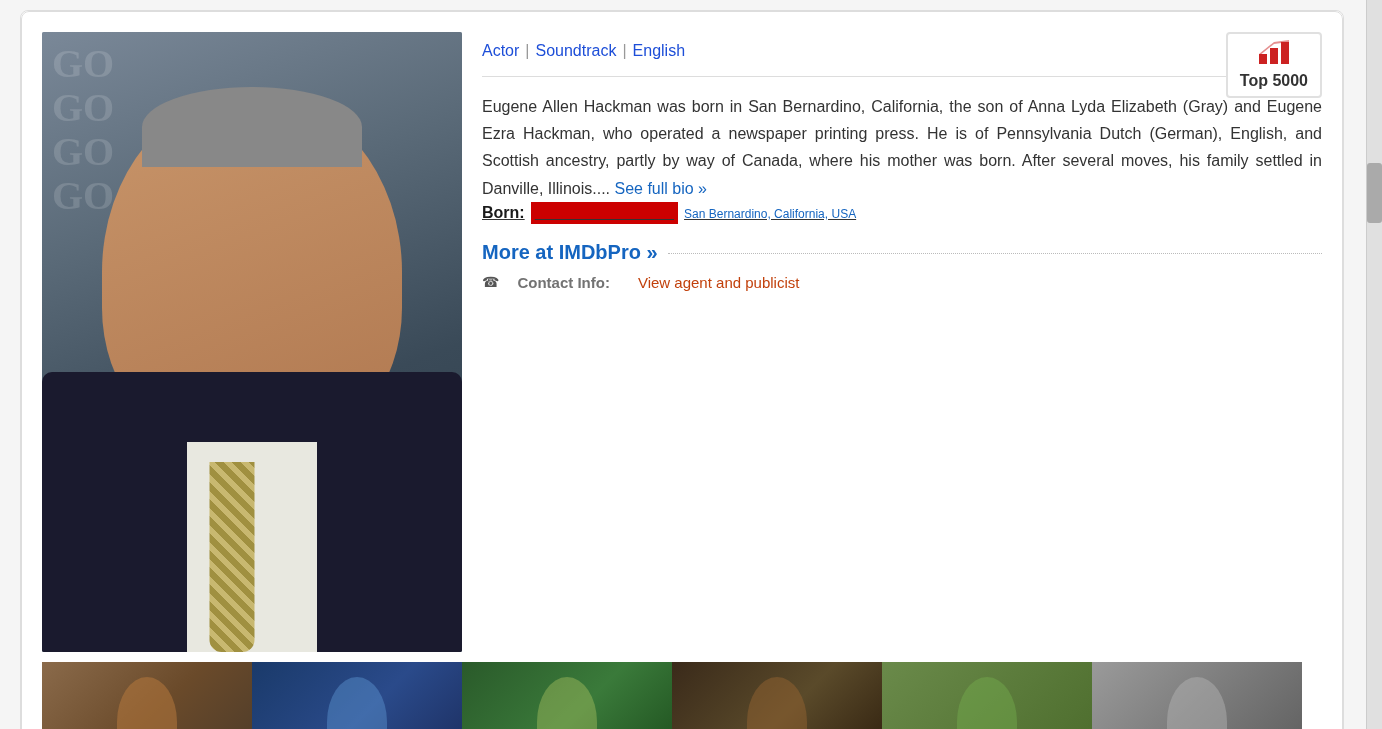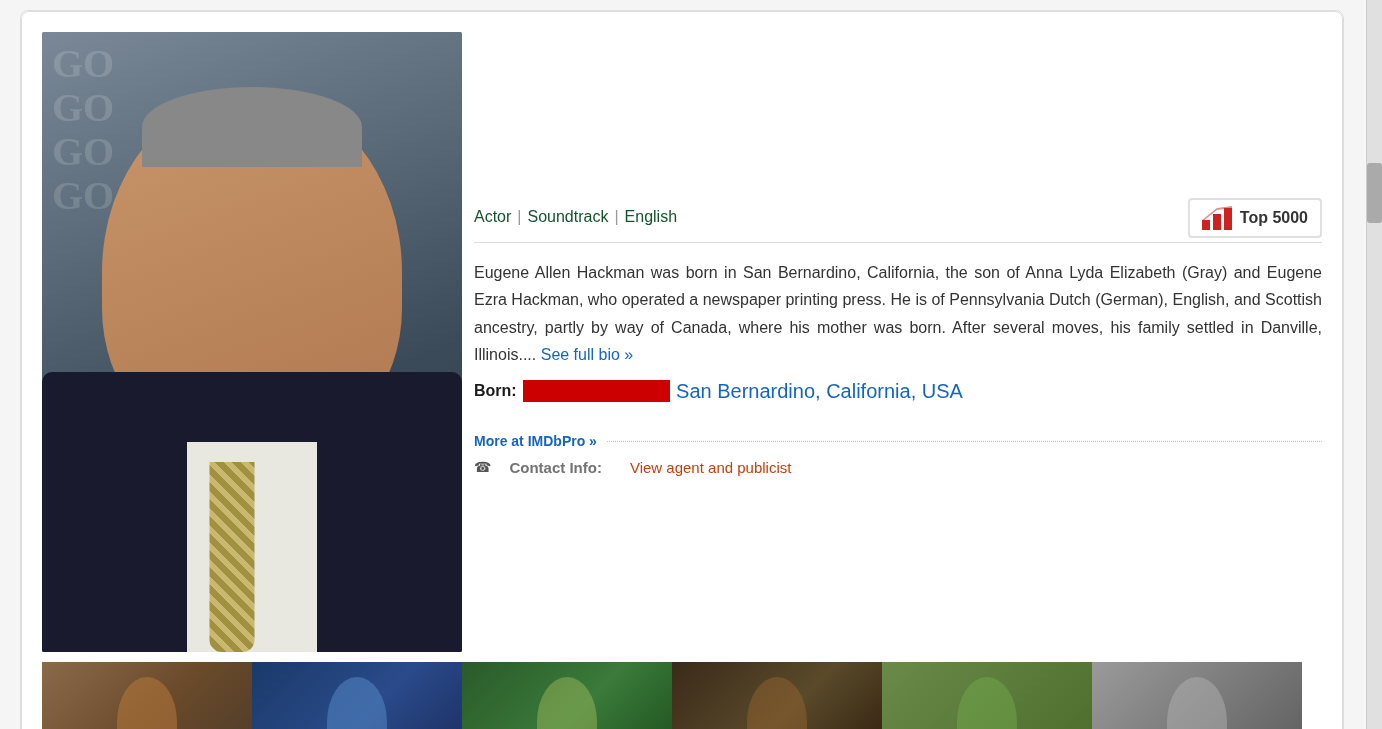--- a/index.html
+++ b/index.html
@@ -48,22 +48,21 @@
       border: 1px solid #ddd;
       border-radius: 8px;
       padding: 20px;
       display: flex;
       flex-direction: column;
     }
 
     .profile-top {
       display: flex;
       flex-direction: row;
-      gap: 12px;
-      align-items: center;
+      gap: 20px;
     }
 
     .profile-photo {
       width: 420px;
       min-width: 420px;
       height: 620px;
       background: #8a9aaa;
       overflow: hidden;
       border-radius: 2px;
       flex-shrink: 0;
@@ -103,107 +102,109 @@
       background: #fff;
       border: 2px solid #e0e0e0;
       border-radius: 4px;
       padding: 6px 12px;
       display: flex;
       align-items: center;
       gap: 8px;
       font-size: 16px;
       font-weight: bold;
       color: #333;
+      flex-direction: column;
     }
 
     .person-name {
       font-size: 46px;
       font-weight: bold;
       color: #1a1a1a;
       margin-bottom: 8px;
       margin-top: 4px;
     }
 
     .person-roles {
       display: flex;
       align-items: center;
       gap: 6px;
       margin-bottom: 16px;
     }
 
     .person-roles a {
-      color: #14532d;
+      color: #1d4ed8;
       text-decoration: none;
       font-size: 16px;
     }
 
     .role-separator {
       color: #999;
       font-size: 16px;
     }
 
     .divider {
       border: none;
       border-top: 1px solid #ddd;
       margin: 12px 0 16px 0;
     }
 
     .bio-text {
       font-size: 16px;
       line-height: 1.7;
       color: #333;
-      margin-bottom: 12px;
+      margin-bottom: 0;
       text-align: justify;
     }
 
     .see-full-bio {
       color: #1565c0;
       text-decoration: none;
       font-size: 16px;
     }
 
     .born-row {
       display: flex;
       align-items: center;
       gap: 6px;
       font-size: 16px;
-      margin-bottom: 30px;
+      margin-bottom: 17px;
+      text-decoration: underline;
     }
 
     .born-label {
       font-weight: bold;
       color: #1a1a1a;
     }
 
     .born-date-redacted {
       background: #cc0000;
       color: #cc0000;
       font-size: 16px;
       padding: 2px 4px;
       letter-spacing: 2px;
       user-select: none;
     }
 
     .born-location a {
       color: #1565c0;
       text-decoration: none;
-      font-size: 20px;
+      font-size: 12px;
     }
 
     .imdbpro-row {
       display: flex;
       align-items: center;
       gap: 10px;
       margin-bottom: 10px;
     }
 
     .imdbpro-link {
       color: #1565c0;
       text-decoration: none;
-      font-size: 14px;
+      font-size: 20px;
       font-weight: bold;
     }
 
     .imdbpro-dots {
       flex: 1;
       border-top: 1px dotted #bbb;
       margin-top: 2px;
     }
 
     .contact-row {

